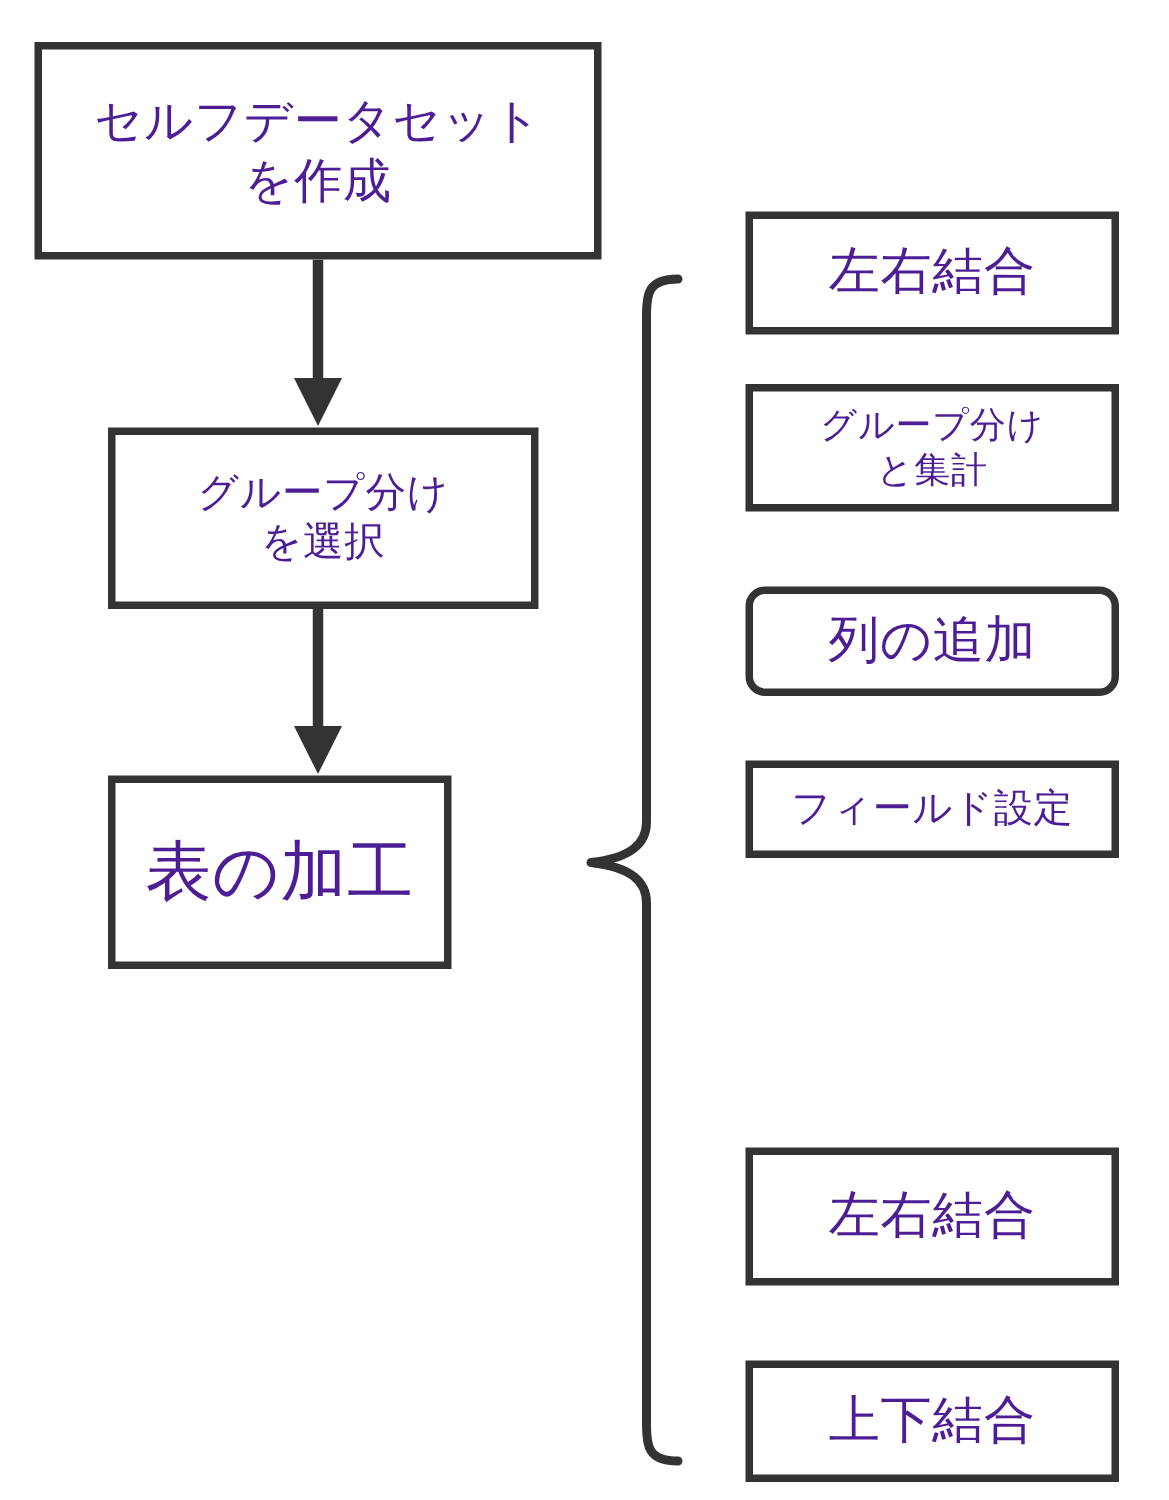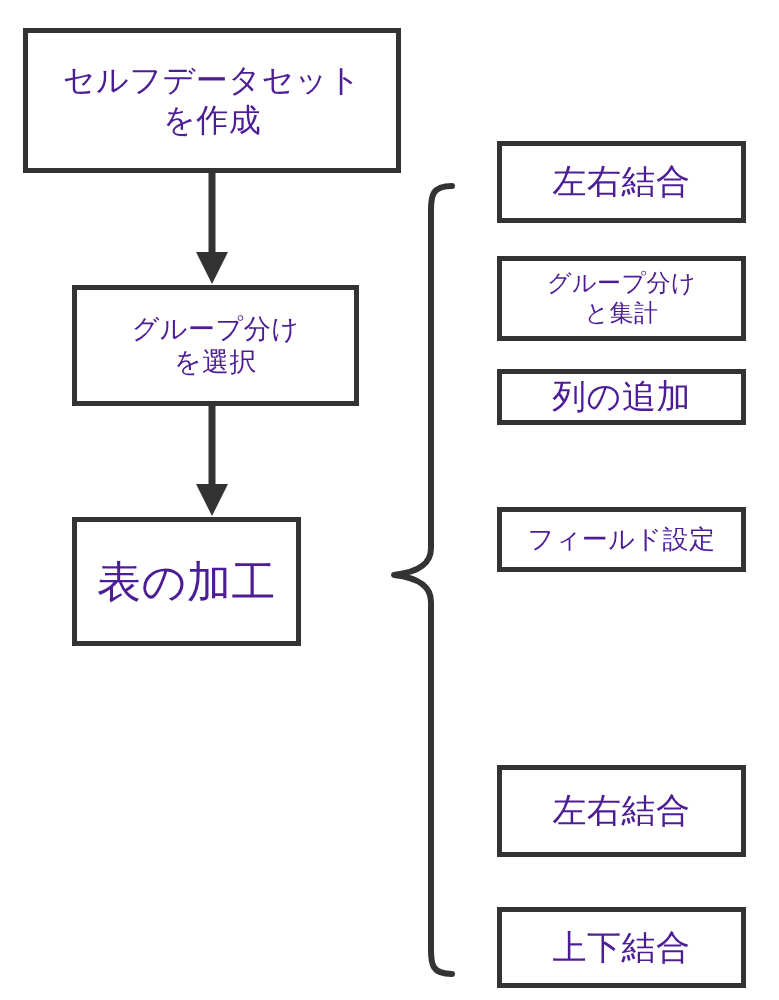--- a/index.html
+++ b/index.html
@@ -65,21 +65,21 @@
     padding: 0 4px;
   }
   .node.op.small {
     font-size: 24px;
   }
   .node.op.tiny {
     font-size: 26px;
   }
   .op-1 { top: 141px; height: 82px; }
   .op-2 { top: 256px; height: 85px; }
-  .op-3 { top: 369px; height: 56px; }
+  .op-3 { top: 391px; height: 73px; border-radius: 13px; }
   .op-4 { top: 507px; height: 65px; }
   .op-5 { top: 640px; height: 84px; }
   .op-6 { top: 765px; height: 92px; }
   .op-7 { top: 907px; height: 81px; }
 
   
   .arrow-svg {
     position: absolute;
     left: 0;
     top: 0;

